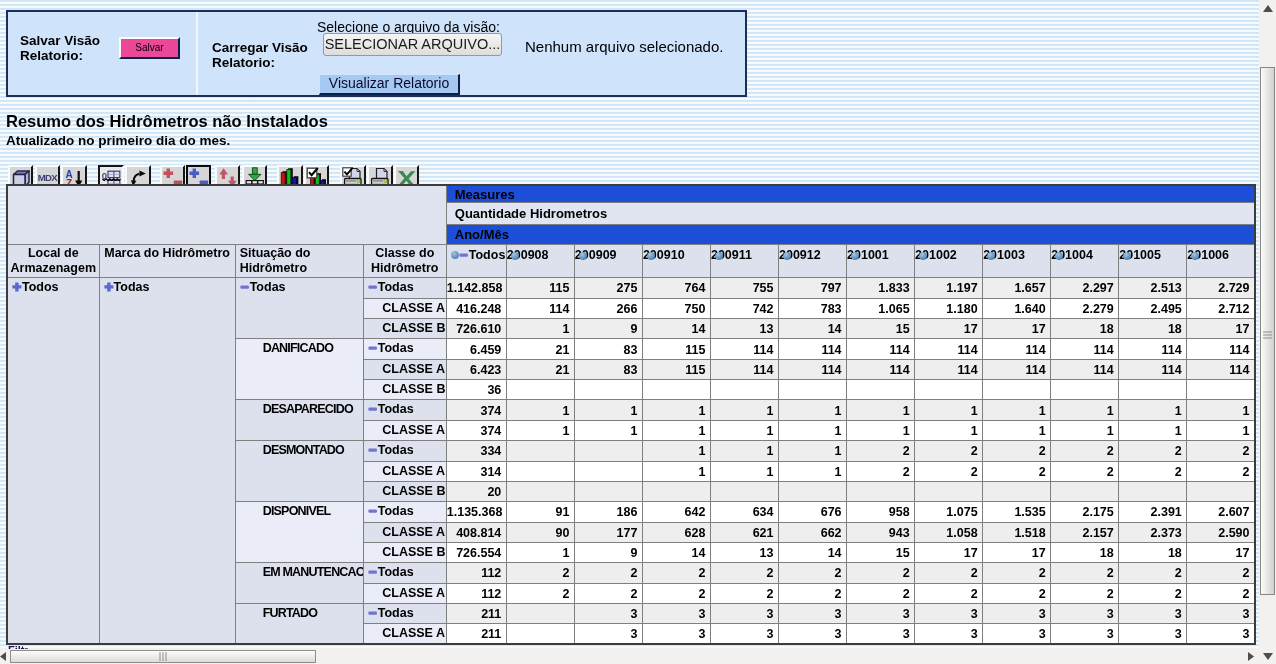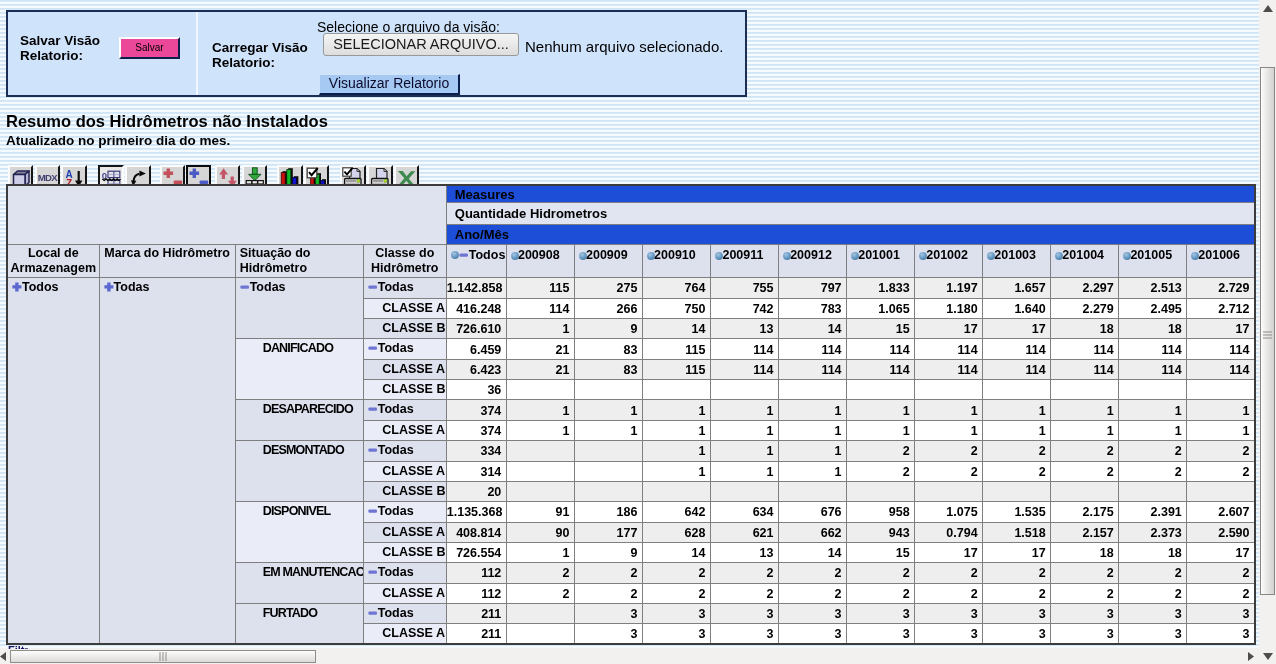--- a/index.html
+++ b/index.html
@@ -12,21 +12,21 @@
 #page { position:absolute; left:0; top:0; width:1276px; height:664px; }
 #panel { position:absolute; left:6px; top:10px; width:741px; height:87px;
   background:#cfe3fb; border:2px solid #1d2e55; }
 #panel .sep { position:absolute; left:188px; top:0; width:2px; height:83px; background:#f2f7ff; }
 .blab { position:absolute; font-weight:bold; font-size:13.5px; color:#000; line-height:15px; }
 #salvarbtn { position:absolute; left:111px; top:25px; width:61px; height:22px;
   background:#ec4899; border-top:2px solid #fdfdfd; border-left:2px solid #fdfdfd;
   border-bottom:2px solid #0c1e4a; border-right:2px solid #0c1e4a;
   font-size:10px; text-align:center; line-height:18px; color:#000; }
 #selectlab { position:absolute; left:309px; top:7px; font-size:14px; color:#000; }
-#filebtn { position:absolute; left:315px; top:21px; width:196px; height:23px;
+#filebtn { position:absolute; left:315px; top:21px; width:179px; height:23px;
   background:linear-gradient(to bottom,#f5f5f5,#dddddd); border:1px solid #989898; border-radius:3px;
   font-size:14.5px; text-align:center; line-height:21px; color:#1a1a1a; }
 #nofile { position:absolute; left:517px; top:26px; font-size:15px; color:#000; }
 #vizbtn { position:absolute; left:311px; top:62px; width:141px; height:21px;
   background:#a5c9f3; border-top:1px solid #d4e4f8; border-left:1px solid #d4e4f8;
   border-bottom:2px solid #0c1e4a; border-right:2px solid #0c1e4a;
   font-size:14px; text-align:center; line-height:17px; color:#0a0a28; }
 #title { position:absolute; left:6px; top:112px; font-size:16.5px; font-weight:bold; color:#000; }
 #subtitle { position:absolute; left:6px; top:133px; font-size:13.5px; font-weight:bold; color:#000; }
 .tb { position:absolute; top:165px; width:25.5px; height:25.5px; background:#d6d6d6;
@@ -37,21 +37,21 @@
 .tb.sel { border:2px solid #0b0b0b; }
 .tb svg { position:absolute; left:0px; top:0px; }
 #tbl { position:absolute; left:6px; top:184px; width:1250px; border-collapse:collapse; table-layout:fixed;
   font-family:"Liberation Sans", sans-serif; border:2px solid #3c3c3c; }
 #tbl td, #tbl th { border:1px solid #7f7f7f; overflow:hidden; white-space:nowrap;
   font-size:13px; padding:0; }
 #tbl .corner { background:#dfe3f0; }
 #tbl .mrow1 { background:#1d4ed8; }
 #tbl .mrow2 { background:#e1e5f1; }
 #tbl .colhead { background:#dde1ee; font-weight:bold; text-align:center; vertical-align:top; padding-top:1px; line-height:15px; font-size:12.5px; }
-#tbl .mhead { background:#dde1ee; font-weight:bold; vertical-align:top; position:relative; text-align:center; padding-right:3px; padding-top:3px; font-size:12.5px; }
+#tbl .mhead { background:#dde1ee; font-weight:bold; vertical-align:top; position:relative; text-align:left; padding-right:3px; padding-top:3px; font-size:12.5px; }
 #tbl .rh { font-weight:bold; vertical-align:top; text-align:left; padding-left:4px; padding-top:2px; font-size:12.5px; }
 #tbl .rhd { background:#dde1ee; }
 #tbl .rhl { background:#eaedf7; }
 #tbl .ind { padding-left:18.5px; }
 #tbl .ind3 { padding-left:27px; letter-spacing:-0.8px; }
 #tbl .num { text-align:right; padding-right:4.5px; font-weight:bold; font-size:12.5px; padding-top:1px; }
 #tbl .ce { background:#ffffff; }
 #tbl .co { background:#eeeeee; }
 #tbl .mlabel { font-weight:bold; text-align:left; padding-left:8px; font-size:13px; vertical-align:middle; }
 #vsb { position:absolute; left:1259px; top:0; width:17px; height:664px; background:#f2f1ef; }
@@ -490,21 +490,21 @@
         </tr>
 <tr style="height:20.36px">
           <td class="rh rhd ind">CLASSE A</td>
           <td class="num co">408.814</td>
           <td class="num co">90</td>
           <td class="num co">177</td>
           <td class="num co">628</td>
           <td class="num co">621</td>
           <td class="num co">662</td>
           <td class="num co">943</td>
-          <td class="num co">0.794</td>
+          <td class="num co">1.058</td>
           <td class="num co">1.518</td>
           <td class="num co">2.157</td>
           <td class="num co">2.373</td>
           <td class="num co">2.590</td>
         </tr>
 <tr style="height:20.36px">
           <td class="rh rhl ind">CLASSE B</td>
           <td class="num ce">726.554</td>
           <td class="num ce">1</td>
           <td class="num ce">9</td>

